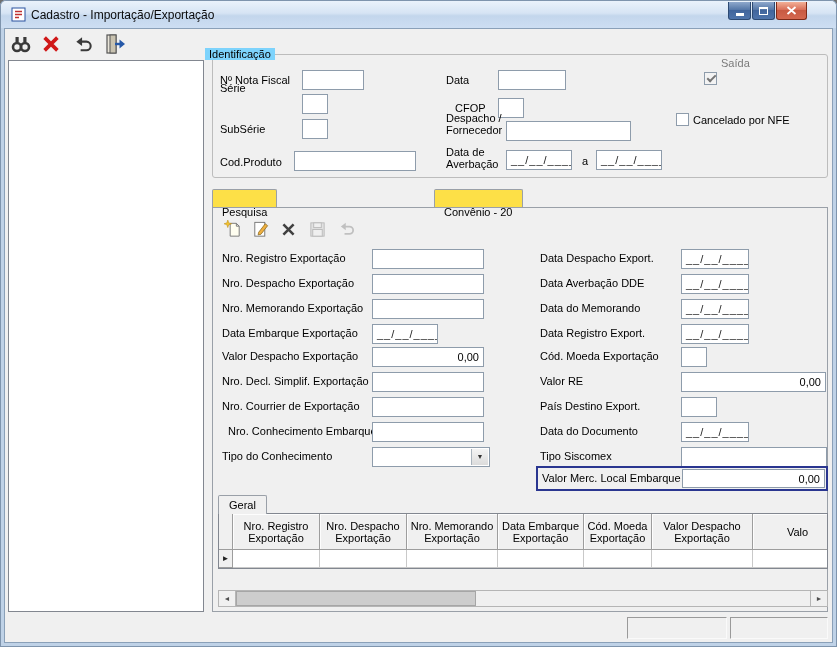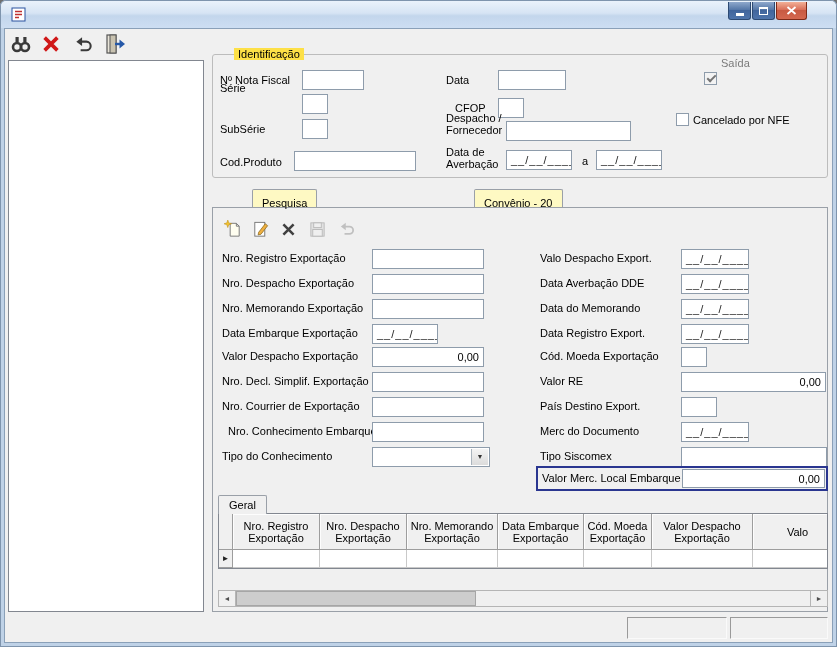--- a/index.html
+++ b/index.html
@@ -44,25 +44,25 @@
   .chk.checked::after { content:""; position:absolute; left:2px; top:2px; width:7px; height:3px;
     border-left:2px solid #757575; border-bottom:2px solid #757575; transform:rotate(-45deg); }
 
   
   .listbox { position:absolute; left:8px; top:60px; width:196px; height:552px;
     background:#fff; border:1px solid #828790; }
 
   
   .groupbox { position:absolute; left:212px; top:54px; width:616px; height:124px;
     border:1px solid #bcbcbc; border-radius:3px; }
-  .legend { position:absolute; left:234px; top:48px; background:#fde047; padding:0 4px; }
-
-  
-  .tab { position:absolute; height:18px; top:189px; padding:7px 9px 0; background:#fef9c3;
-    border:1px solid #9aa0a8; border-bottom:none; border-radius:2px 2px 0 0; z-index:2; cursor:default; white-space:nowrap;margin-left:40px; }
+  .legend { position:absolute; left:205px; top:48px; background:#7dd3fc; padding:0 4px; }
+
+  
+  .tab { position:absolute; height:18px; top:189px; padding:16px 9px 0; background:#fde047;
+    border:1px solid #9aa0a8; border-bottom:none; border-radius:2px 2px 0 0; z-index:2; cursor:default; white-space:nowrap; }
   .tab.active { top:186px; height:22px; padding-top:4px; z-index:4; }
   .tabpanel { position:absolute; left:212px; top:207px; width:616px; height:405px;
     background:#f0f0f0; border:1px solid #9aa0a8; z-index:1; }
 
   .itbtn { position:absolute; top:218px; width:22px; height:22px; display:flex;
     align-items:center; justify-content:center; cursor:default; z-index:5; }
   .disabled-ic { opacity:.55; filter:grayscale(1); }
 
   .z { z-index:5; }
 
@@ -112,20 +112,21 @@
 <body>
 
 <div class="window">
   <div class="client"></div>
 
   <div class="titlebar">
     <svg class="appicon" viewBox="0 0 15 15">
       <rect x="1" y="1" width="13" height="13" fill="#ffffff" stroke="#2a52a0"></rect>
       <path d="M4 4.5 h7 M4 7.5 h7 M4 10.5 h4" stroke="#c03030" stroke-width="1.4" fill="none"></path>
     </svg>
+    <span class="apptitle">Cadastro - Importação/Exportação</span>
     <div class="winbtns">
       <div class="wbtn">
           <span class="glyph-min"></span>
         </div>
       <div class="wbtn">
           <span class="glyph-max"></span>
         </div>
       <div class="wbtn close">
         <svg width="11" height="9" viewBox="0 0 11 9">
           <path d="M1.5 1 L9.5 8 M9.5 1 L1.5 8" stroke="#fff" stroke-width="1.8"></path>
@@ -243,35 +244,35 @@
   <span class="lbl z" style="left:222px;top:400px">Nro. Courrier de Exportação</span>
   <div class="inp z" style="left:372px;top:397px;width:112px"></div>
   <span class="lbl z" style="left:228px;top:425px">Nro. Conhecimento Embarque</span>
   <div class="inp z" style="left:372px;top:422px;width:112px"></div>
   <span class="lbl z" style="left:222px;top:450px">Tipo do Conhecimento</span>
   <div class="inp z" style="left:372px;top:447px;width:118px">
     <span></span>
     <span class="combo-btn">▼</span>
   </div>
 
-  <span class="lbl z" style="left:540px;top:252px">Valo Despacho Export.</span>
+  <span class="lbl z" style="left:540px;top:252px">Data Despacho Export.</span>
   <div class="inp mask z" style="left:681px;top:249px;width:68px">__/__/____</div>
   <span class="lbl z" style="left:540px;top:277px">Data Averbação DDE</span>
   <div class="inp mask z" style="left:681px;top:274px;width:68px">__/__/____</div>
   <span class="lbl z" style="left:540px;top:302px">Data do Memorando</span>
   <div class="inp mask z" style="left:681px;top:299px;width:68px">__/__/____</div>
   <span class="lbl z" style="left:540px;top:327px">Data Registro Export.</span>
   <div class="inp mask z" style="left:681px;top:324px;width:68px">__/__/____</div>
   <span class="lbl z" style="left:540px;top:350px">Cód. Moeda Exportação</span>
   <div class="inp z" style="left:681px;top:347px;width:26px"></div>
   <span class="lbl z" style="left:540px;top:375px">Valor RE</span>
   <div class="inp num z" style="left:681px;top:372px;width:145px">0,00</div>
   <span class="lbl z" style="left:540px;top:400px">País Destino Export.</span>
   <div class="inp z" style="left:681px;top:397px;width:36px"></div>
-  <span class="lbl z" style="left:540px;top:425px">Merc do Documento</span>
+  <span class="lbl z" style="left:540px;top:425px">Data do Documento</span>
   <div class="inp mask z" style="left:681px;top:422px;width:68px">__/__/____</div>
   <span class="lbl z" style="left:540px;top:450px">Tipo Siscomex</span>
   <div class="inp z" style="left:681px;top:447px;width:146px"></div>
 
   <div class="hilite">
     <span class="hlbl">Valor Merc. Local Embarque</span>
     <div class="hinp">0,00</div>
   </div>
 
   <div class="gtab">Geral</div>

